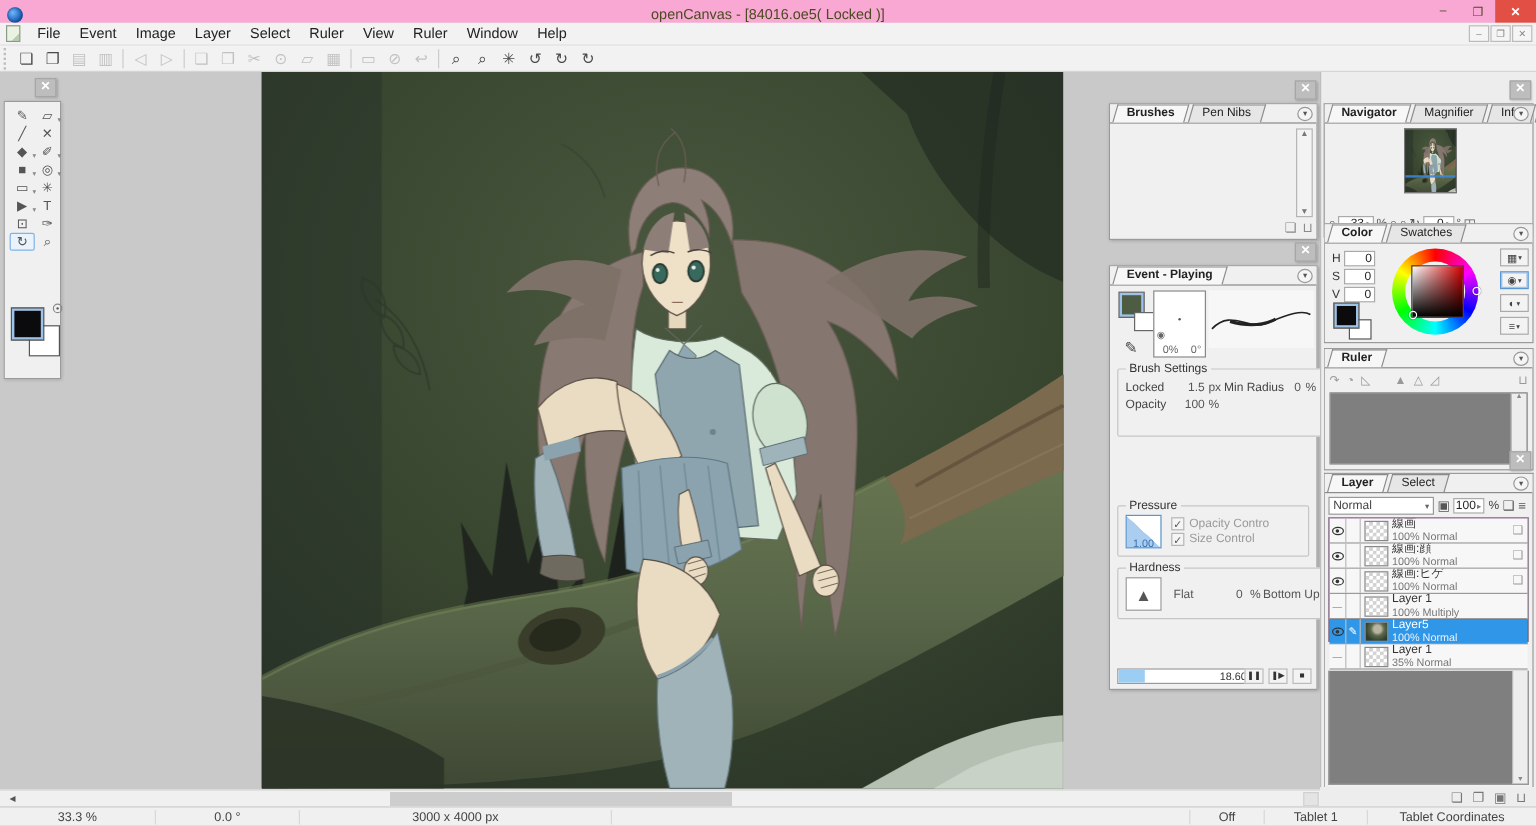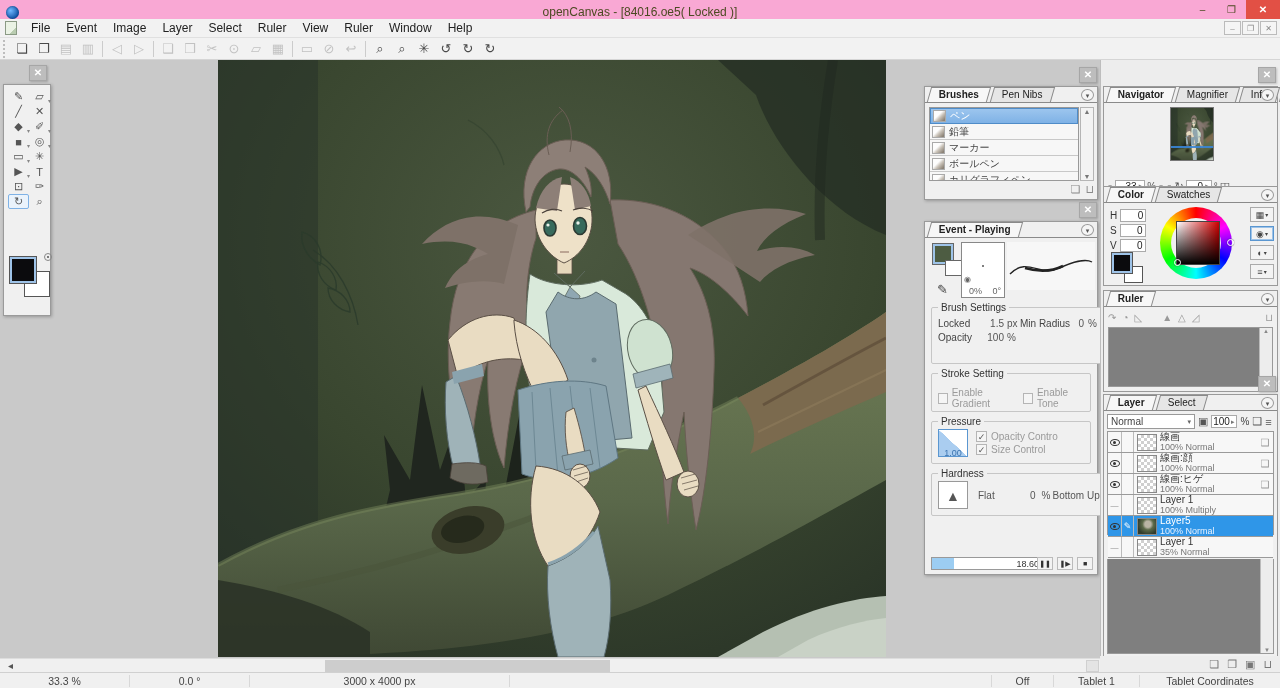--- a/index.html
+++ b/index.html
@@ -333,42 +333,20 @@
     </div>
   </div>
 
   <span class="closebtn" style="left:1079px;top:7px">✕</span>
   <div class="panel" style="left:924px;top:26px;width:174px;height:114px">
     <div class="tabrow">
       <span class="tab active"><span>Brushes</span></span>
       <span class="tab"><span>Pen Nibs</span></span>
       <span class="dropbtn">▾</span>
     </div>
-    <div class="brush-list" id="brush-list">
-        <div class="brush-row selected">
-          <span class="brush-icon"></span>
-          <span>ペン</span>
-        </div>
-        <div class="brush-row">
-          <span class="brush-icon"></span>
-          <span>鉛筆</span>
-        </div>
-        <div class="brush-row">
-          <span class="brush-icon"></span>
-          <span>マーカー</span>
-        </div>
-        <div class="brush-row">
-          <span class="brush-icon"></span>
-          <span>ボールペン</span>
-        </div>
-        <div class="brush-row">
-          <span class="brush-icon"></span>
-          <span>カリグラフィペン</span>
-        </div>
-      </div>
     <div class="vscroll">
       <span>▲</span>
       <span>▼</span>
     </div>
     <div class="panel-foot">
       <span>❏</span>
       <span>⊔</span>
     </div>
   </div>
 
@@ -400,33 +378,20 @@
         <span style="width:22px;text-align:right">1.5</span>
         <span style="width:16px;padding-left:3px">px</span>
         <b style="width:52px">Min Radius</b>
         <span style="width:12px;text-align:right">0</span>
         <span style="padding-left:4px">%</span>
       </div>
       <div class="kv">
         <b style="width:44px">Opacity</b>
         <span style="width:22px;text-align:right">100</span>
         <span style="padding-left:3px">%</span>
-      </div>
-    </fieldset>
-    <fieldset style="top:146px;height:44px">
-      <legend>Stroke Setting</legend>
-      <div style="display:flex;gap:10px;margin-top:6px">
-        <span class="chk">
-            <span class="box"></span>
-            <span>Enable Gradient</span>
-          </span>
-        <span class="chk">
-            <span class="box"></span>
-            <span>Enable Tone</span>
-          </span>
       </div>
     </fieldset>
     <fieldset style="top:194px;height:48px">
       <legend>Pressure</legend>
       <div style="display:flex;gap:8px;align-items:center">
         <span class="pressure-box">1.00</span>
         <span style="display:flex;flex-direction:column;gap:2px">
           <span class="chk on">
               <span class="box">✓</span>
               <span>Opacity Contro</span>

